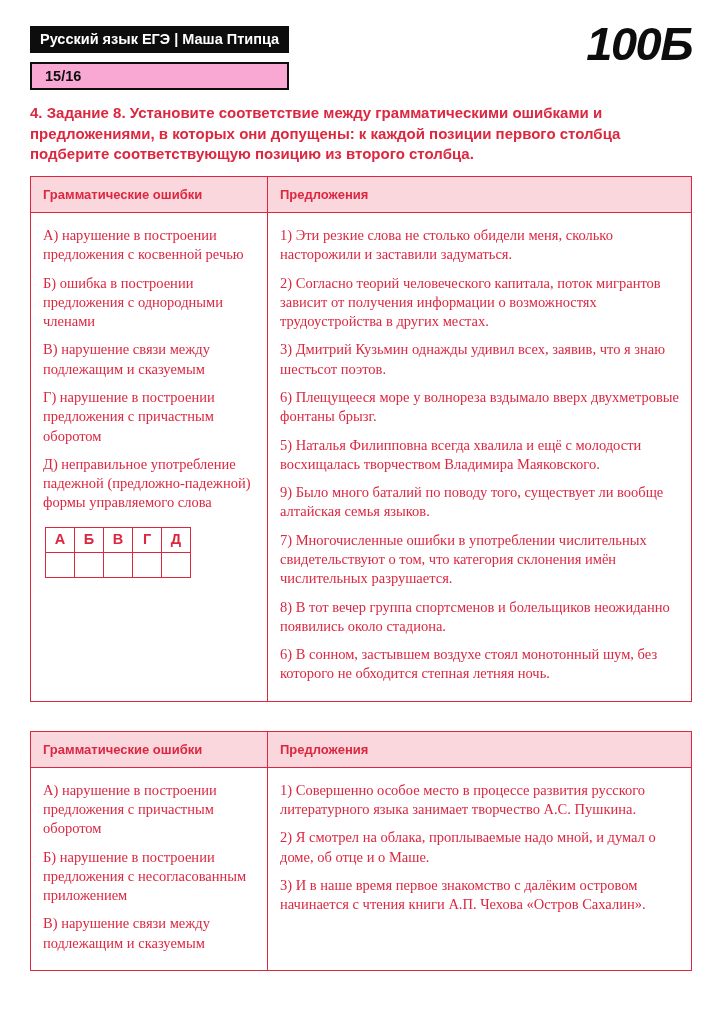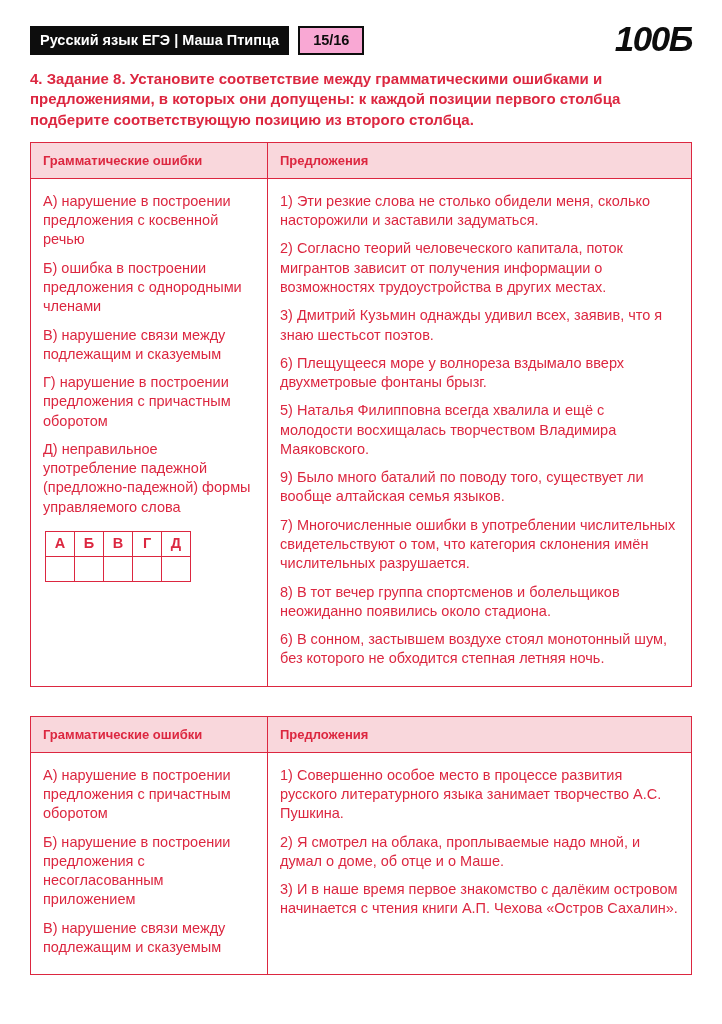--- a/index.html
+++ b/index.html
@@ -17,34 +17,34 @@
   }
   .page{
     width:722px;height:1024px;
     padding:26px 30px 0 30px;
     overflow:hidden;
   }
   
   .topbar{
     display:flex;justify-content:space-between;align-items:flex-start;
   }
-  .topbar-left{display:flex;align-items:stretch;gap:9px;}
+  .topbar-left{display:flex;align-items:stretch;gap:9px;flex-direction:column;}
   .brand-badge{
     background:var(--ink);color:#fff;font-weight:bold;
     font-size:14.5px;line-height:1;padding:6px 10px 6px 10px;
     display:flex;align-items:center;
   }
   .page-indicator{
     border:2px solid var(--ink);color:var(--ink);font-weight:bold;
     font-size:14.5px;line-height:1;padding:5px 13px;
     display:flex;align-items:center;background:#f9a8d4;
   }
   .logo{
     color:var(--ink);
-    font-size:35px;font-weight:bold;font-style:italic;
+    font-size:47px;font-weight:bold;font-style:italic;
     line-height:0.85;letter-spacing:-1.5px;
     transform:translateY(-2px);
   }
   
   .task-title{
     color:var(--red);font-weight:bold;font-size:15px;line-height:1.38;
     margin-top:13px;
     max-width:665px;
   }
   table.match-table{
@@ -60,21 +60,21 @@
     font-size:13px;font-weight:bold;
     padding:10px 12px;
   }
   td.cell{
     border:1.5px solid var(--red);
     text-align:left;vertical-align:top;
     padding:13px 12px 8px 12px;
     font-size:14.5px;line-height:1.33;
   }
   td.errors-cell{width:237px;}
-  .cell p{margin:0 0 9px 0;}
+  .cell p{margin:0 0 9px 0;font-family:Liberation Serif, serif;}
   
   table.answer-grid{
     border-collapse:collapse;
     margin:14px 0 6px 2px;
   }
   table.answer-grid td{
     border:1.5px solid var(--red);
     width:29px;height:25px;
     text-align:center;vertical-align:middle;
     font-size:14.5px;font-weight:bold;

